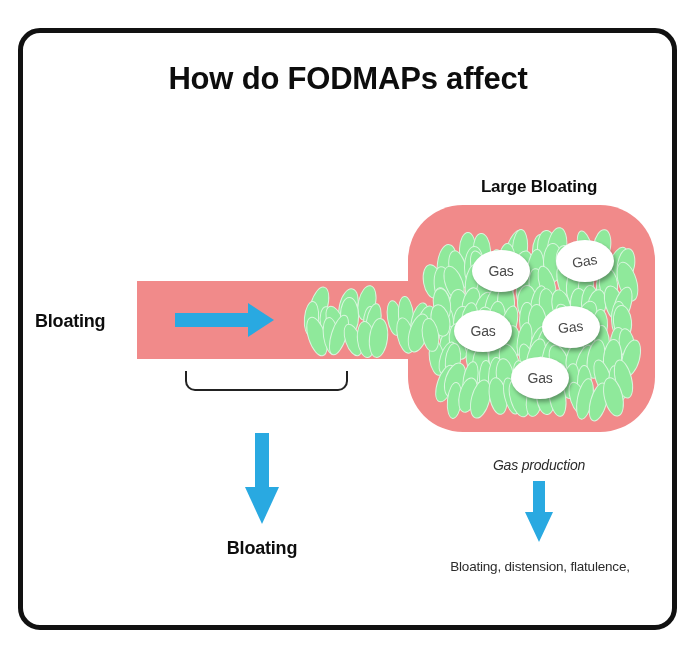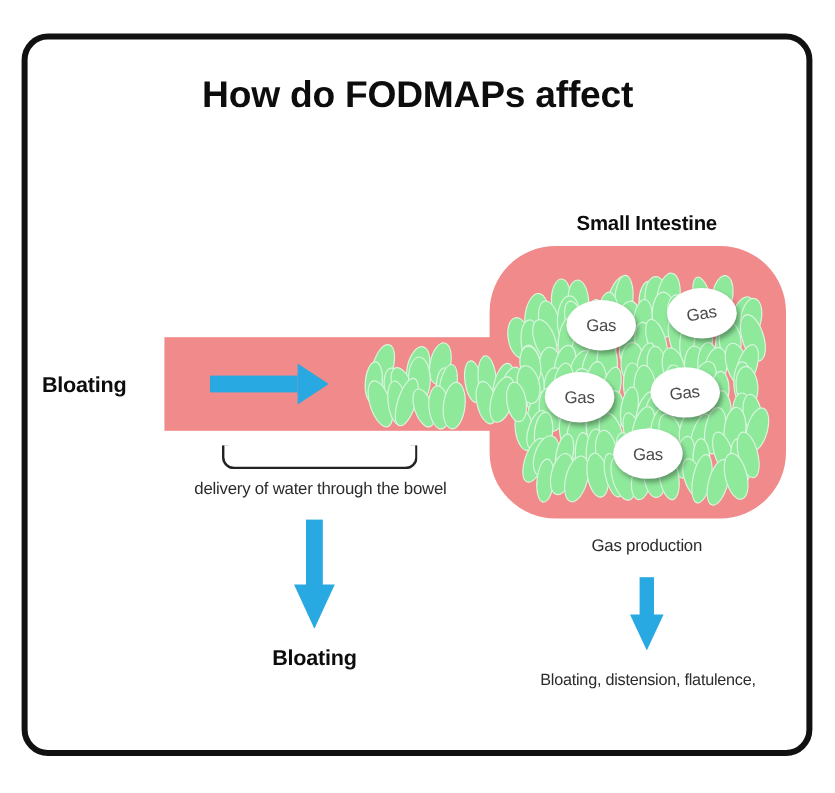--- a/index.html
+++ b/index.html
@@ -258,20 +258,19 @@
   <div class="arrow-right-stem"></div>
   <div class="arrow-right-head"></div>
   <div class="arrow-down-stem-1"></div>
   <div class="arrow-down-head-1"></div>
   <div class="arrow-down-stem-2"></div>
   <div class="arrow-down-head-2"></div>
 
   <div class="bracket"></div>
 
   <div class="lbl lbl-bold" style="left:35px; top:311px; font-size:18px;">Bloating</div>
-  <div class="lbl lbl-bold centered" style="left:464px; top:177px; width:150px;">Small Intestine</div>
-  <div class="lbl lbl-reg centered" style="left:142px; top:399px; width:250px;">delivery of water through the bowel</div>
+  <div class="lbl lbl-bold centered" style="left:464px; top:177px; width:150px;">Large Bloating</div>
   <div class="lbl lbl-bold centered" style="left:192px; top:538px; width:140px; font-size:18px;">Bloating</div>
-  <div class="lbl lbl-reg centered" style="left:459px; top:446px; width:160px;">Gas production</div>
+  <div class="lbl lbl-reg centered" style="left:459px; top:457px; width:160px;font-style:italic;">Gas production</div>
   <div class="symptoms">
     <div>Bloating, distension, flatulence,</div>
   </div>
 </div>
 
 </body></html>

